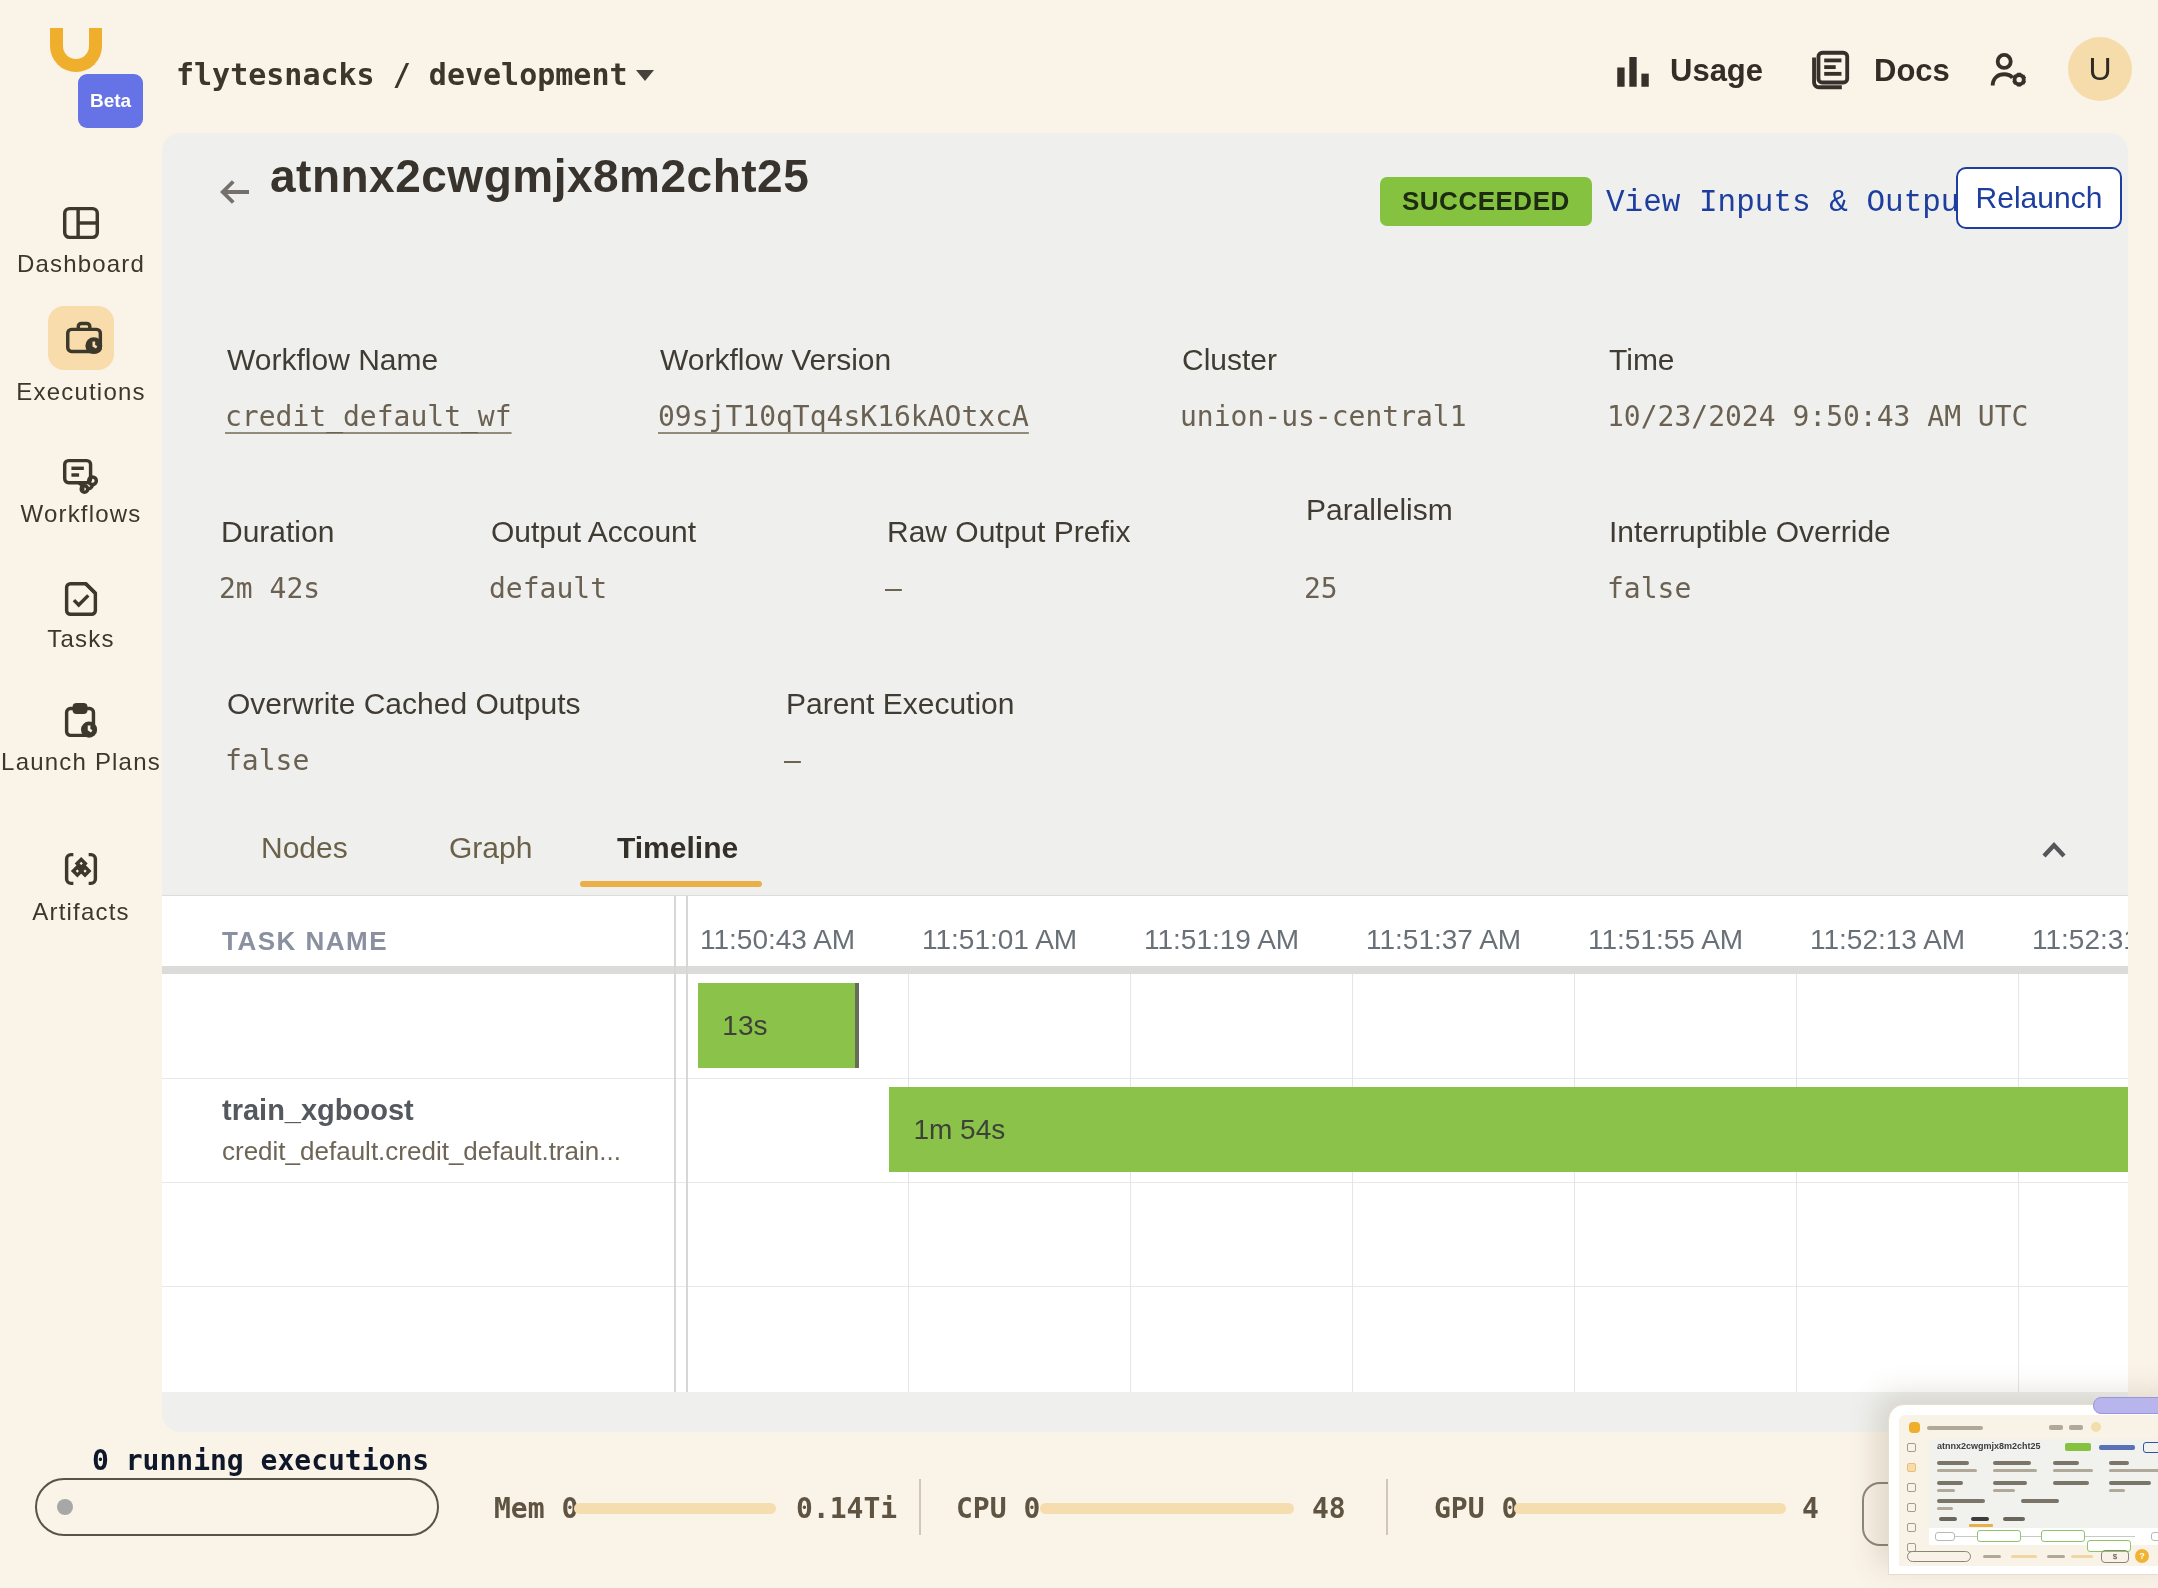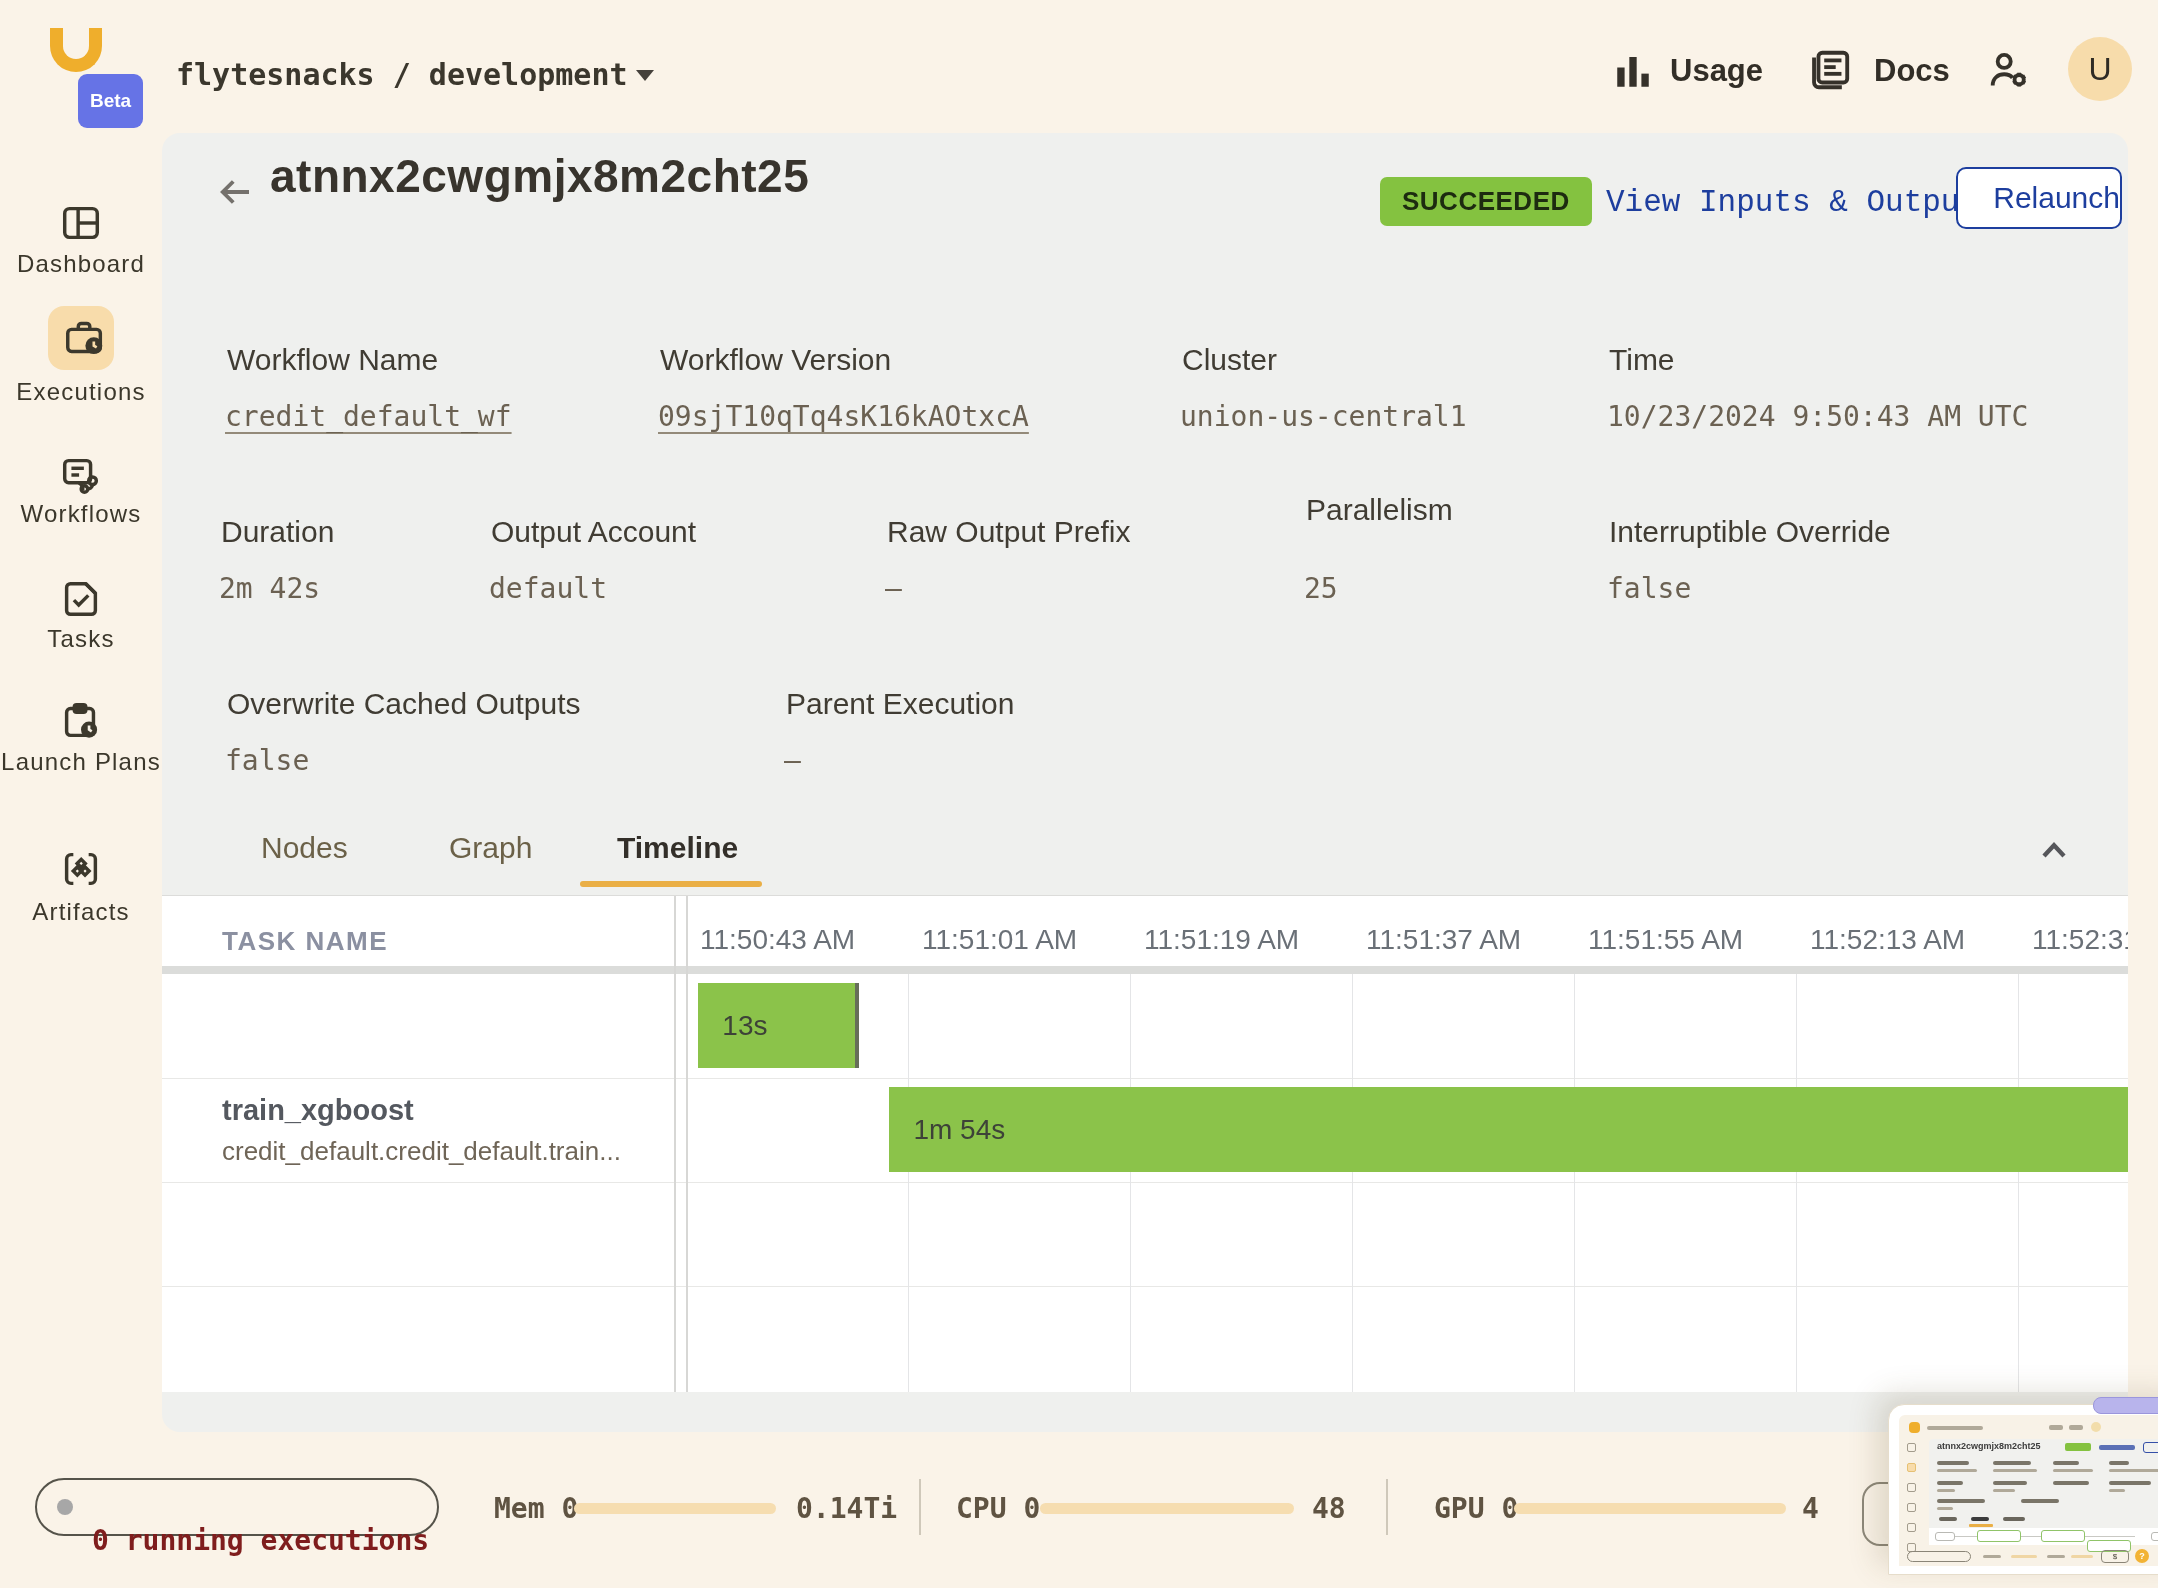--- a/index.html
+++ b/index.html
@@ -32,21 +32,21 @@
   .panel { left:162px; top:133px; width:1966px; height:1299px; background:#eff0ee;
            border-radius:18px; overflow:hidden; }
   .back { left:52px; top:38px; width:42px; height:42px; cursor:pointer; }
   .exec-title { left:108px; top:16px; font-size:46px; font-weight:600; color:#38342d;
                 letter-spacing:0.5px; }
   .badge { left:1218px; top:44px; background:#84c240; color:#1d2b10; font-size:26px;
            font-weight:600; letter-spacing:0.5px; padding:9px 22px; border-radius:7px; }
   .view-io { left:1444px; top:52px; font-size:31px; font-weight:500; color:#1d3e9e; cursor:pointer;font-family:Liberation Mono, monospace; }
   .relaunch { left:1794px; top:34px; width:166px; height:62px; background:#fff;
               border:2px solid #1d3e9e; border-radius:10px; color:#1d3e9e; font-size:30px;
-              font-weight:500; text-align:right; line-height:58px; cursor:pointer; }
+              font-weight:500; text-align:center; line-height:58px; cursor:pointer; }
   .m-label { font-size:30px; font-weight:500; color:#403c33; }
   .m-value { font-size:28px; color:#6b6152; }
   .m-link  { text-decoration:underline; text-decoration-color:#938a79; text-underline-offset:6px; cursor:pointer; }
   .tab { font-size:30px; font-weight:500; color:#6b6148; cursor:pointer; }
   .tab.active { color:#332f29; font-weight:600; }
   .tab-underline { left:418px; top:748px; width:182px; height:6px; border-radius:3px; background:#eaaf46; }
   .tabs-border { left:0; top:762px; width:100%; height:1px; background:#dcdcda; }
   .collapse { left:1872px; top:698px; width:40px; height:40px; cursor:pointer; }
 
   
@@ -66,21 +66,21 @@
   .gline { position:absolute; top:0; width:1px; height:418px; background:#e4e5e7; }
   .bar { position:absolute; height:85px; background:#8bc34a; }
   .bar span { position:absolute; left:24px; top:50%; transform:translateY(-50%);
               font-size:28px; color:#3d4238; white-space:nowrap; }
   .bar-marker { border-right:4px solid #666e59; }
 
   
   .run-pill { left:35px; top:1478px; width:404px; height:58px; border:2.5px solid #55534a;
               border-radius:29px; }
   .run-dot { left:57px; top:1499px; width:16px; height:16px; border-radius:50%; background:#a7a7a7; }
-  .run-text { left:92px; top:1524px; font-size:28px; font-weight:600; color:#7f1d1d; }
+  .run-text { left:92px; top:1444px; font-size:28px; font-weight:600; color:#0f172a; }
   .meter-label { top:1492px; font-size:28px; font-weight:600; color:#5f5342; }
   .meter-track { top:1503px; height:11px; border-radius:6px; background:#f6ddb0; }
   .meter-div { top:1479px; width:2px; height:56px; background:#cfc8ba; }
   .edge-pill { left:1862px; top:1482px; width:130px; height:64px; border:2.5px solid #8c8779;
                border-radius:18px; }
 
   
   .pip { left:1888px; top:1404px; width:300px; height:171px; background:#fff;
          border:1px solid #e6ddcb; border-radius:16px 4px 0 0; z-index:50;
          box-shadow:-10px -10px 30px rgba(95,75,40,0.18); cursor:pointer; }

